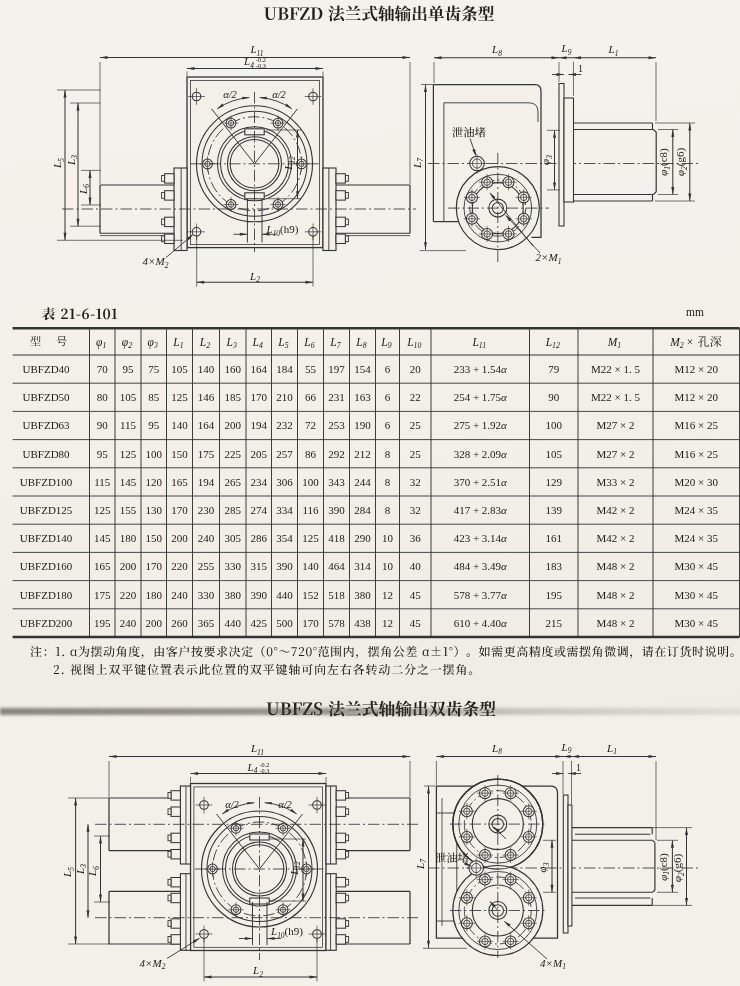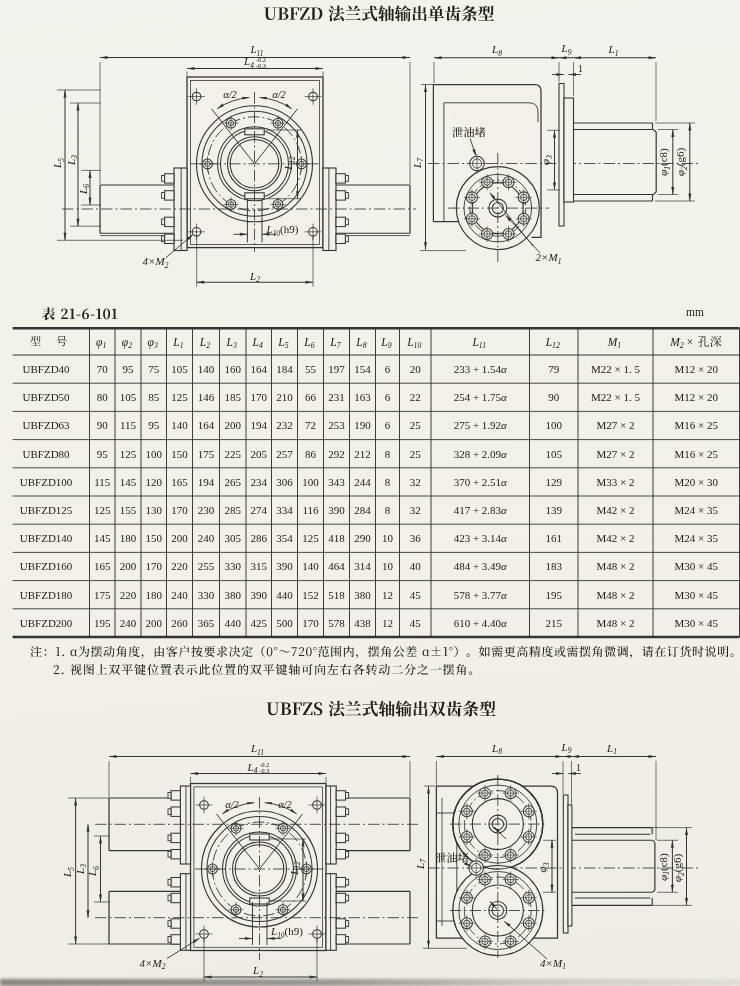--- a/index.html
+++ b/index.html
@@ -1,14 +1,14 @@
 <!DOCTYPE html>
 <html><head><meta charset="utf-8"><style>
 html,body{margin:0;padding:0;background:#f2f0e9;width:740px;height:986px;overflow:hidden}
-#page{position:relative;width:740px;height:986px;
+#page{position:relative;width:740px;height:715px;
 background:linear-gradient(175deg,#f4f2ec 0%,#f2f0e9 55%,#eeece4 100%)}
 #shadow{position:absolute;left:0;bottom:0;width:740px;height:7px;
 background:linear-gradient(to right,rgba(70,66,58,.6) 0%,rgba(70,66,58,.5) 45%,rgba(80,76,68,.24) 70%,rgba(88,84,74,.09) 100%);
 filter:blur(1.4px)}
 </style></head>
 <body>
 <div id="page">
 <svg width="740" height="986" viewBox="0 0 740 986" style="filter:blur(0.28px)">
 <line x1="100" y1="185" x2="174" y2="185" stroke="#343434" stroke-width="1.13" stroke-linecap="butt"></line>
       <line x1="100" y1="233.2" x2="174" y2="233.2" stroke="#343434" stroke-width="1.13" stroke-linecap="butt"></line>

